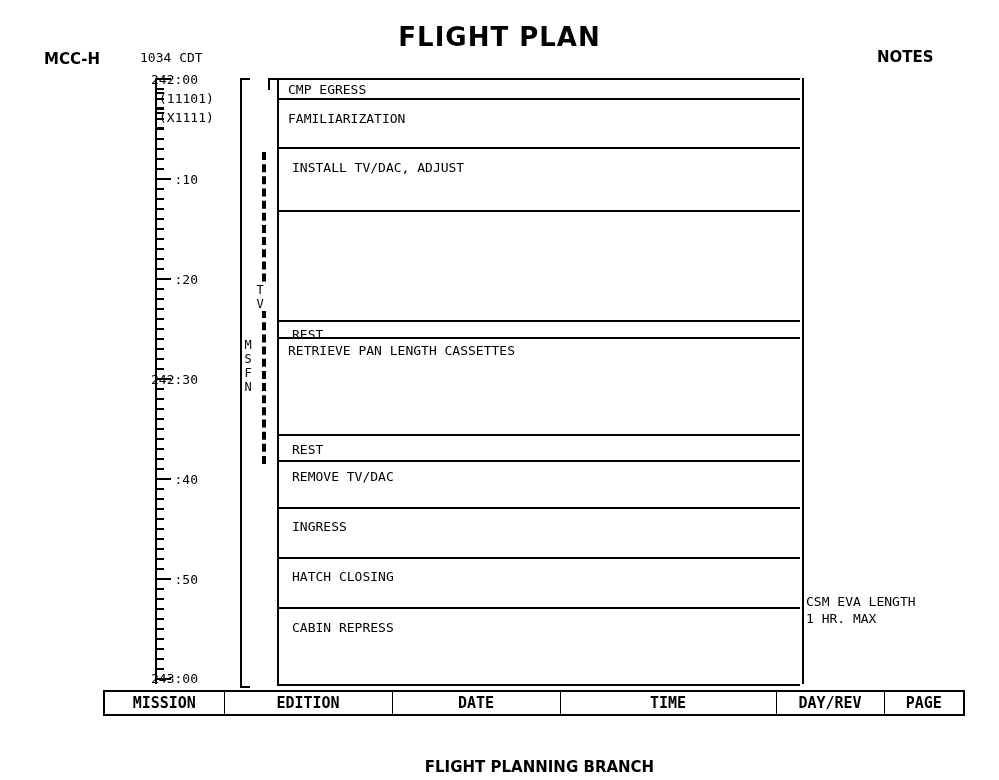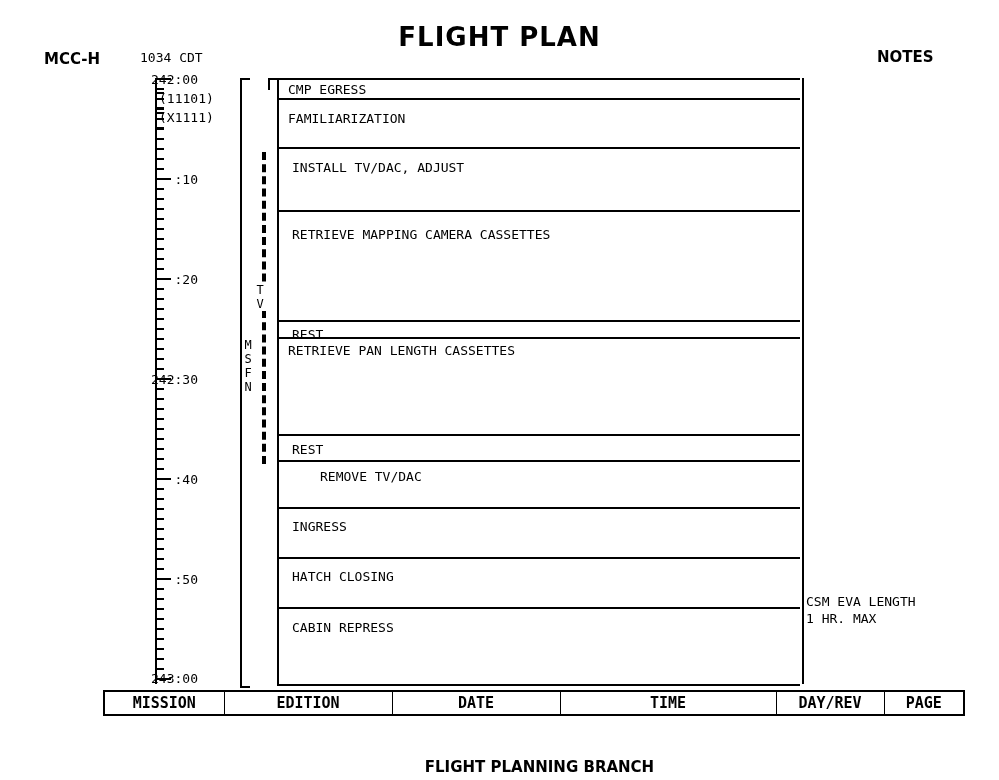--- a/index.html
+++ b/index.html
@@ -290,25 +290,24 @@
   <div class="hline" style="top:434px"></div>
   <div class="hline" style="top:460px"></div>
   <div class="hline" style="top:507px"></div>
   <div class="hline" style="top:557px"></div>
   <div class="hline" style="top:607px"></div>
   <div class="hline" style="top:684px"></div>
 
   <div class="act-label" style="left:288px; top:82px;">CMP EGRESS</div>
   <div class="act-label" style="left:288px; top:111px;">FAMILIARIZATION</div>
   <div class="act-label" style="left:292px; top:160px;">INSTALL TV/DAC, ADJUST</div>
-  <div class="act-label" style="left:292px; top:227px;">RETRIEVE MAPPING CAMERA CASSETTES</div>
   <div class="act-label" style="left:292px; top:327px;">REST</div>
   <div class="act-label" style="left:288px; top:343px;">RETRIEVE PAN LENGTH CASSETTES</div>
   <div class="act-label" style="left:292px; top:442px;">REST</div>
-  <div class="act-label" style="left:292px; top:469px;margin-left:28px;">REMOVE TV/DAC</div>
+  <div class="act-label" style="left:292px; top:469px;">REMOVE TV/DAC</div>
   <div class="act-label" style="left:292px; top:519px;">INGRESS</div>
   <div class="act-label" style="left:292px; top:569px;">HATCH CLOSING</div>
   <div class="act-label" style="left:292px; top:620px;">CABIN REPRESS</div>
 
   <div class="note-text" style="left:806px; top:556px;margin-top:37px;">CSM EVA LENGTH
 1 HR. MAX</div>
 
   <table class="footer">
     <colgroup>
       <col style="width:120px">

